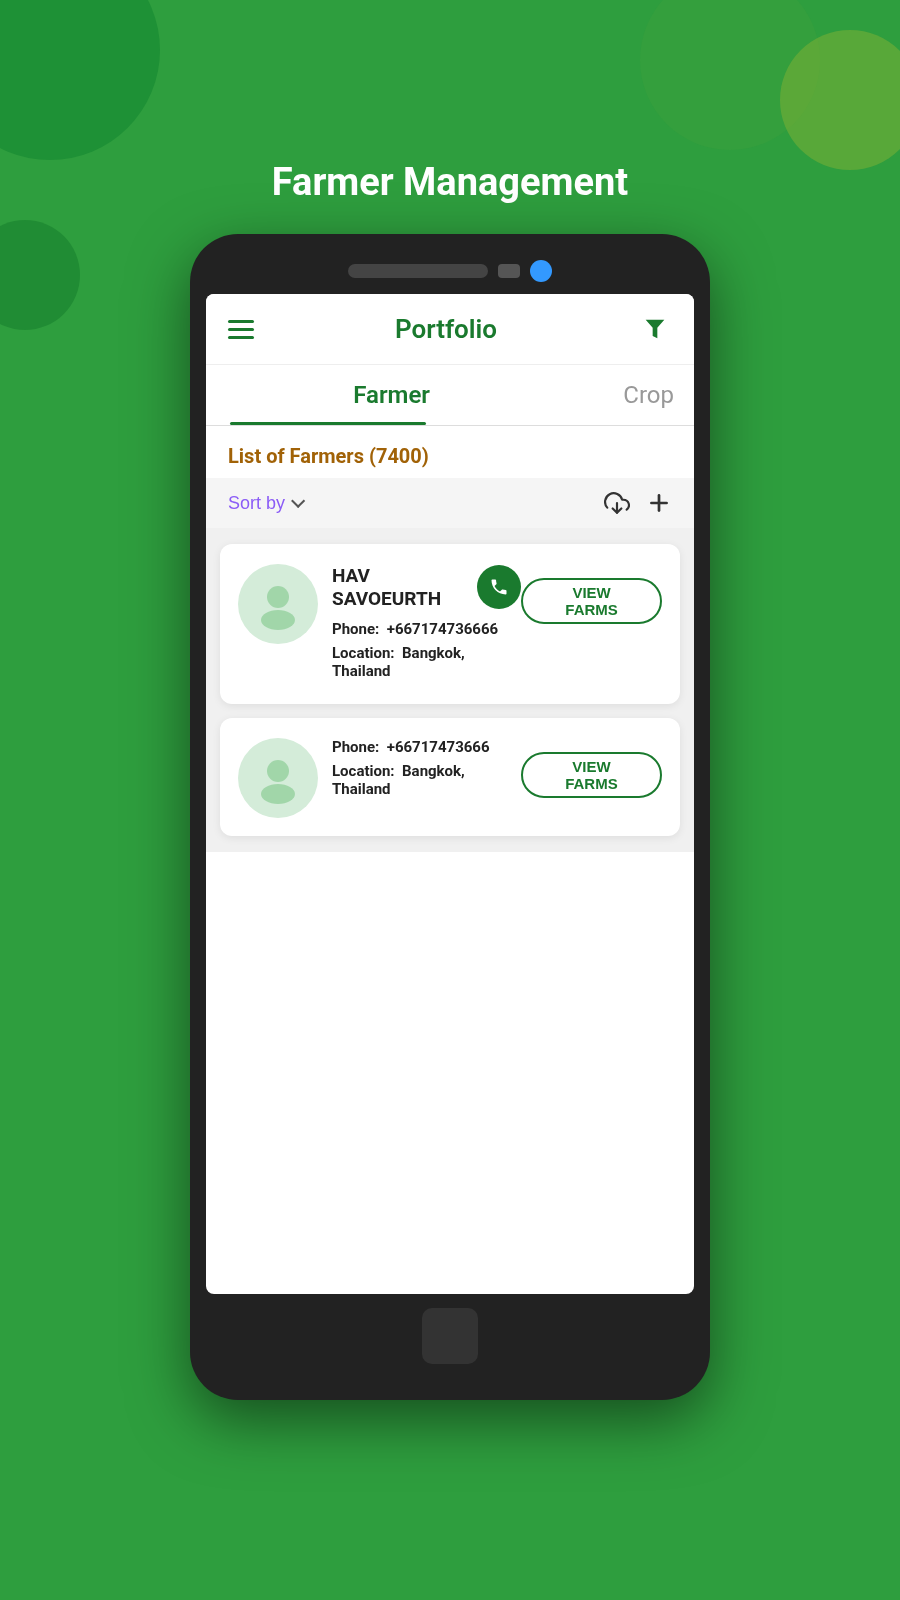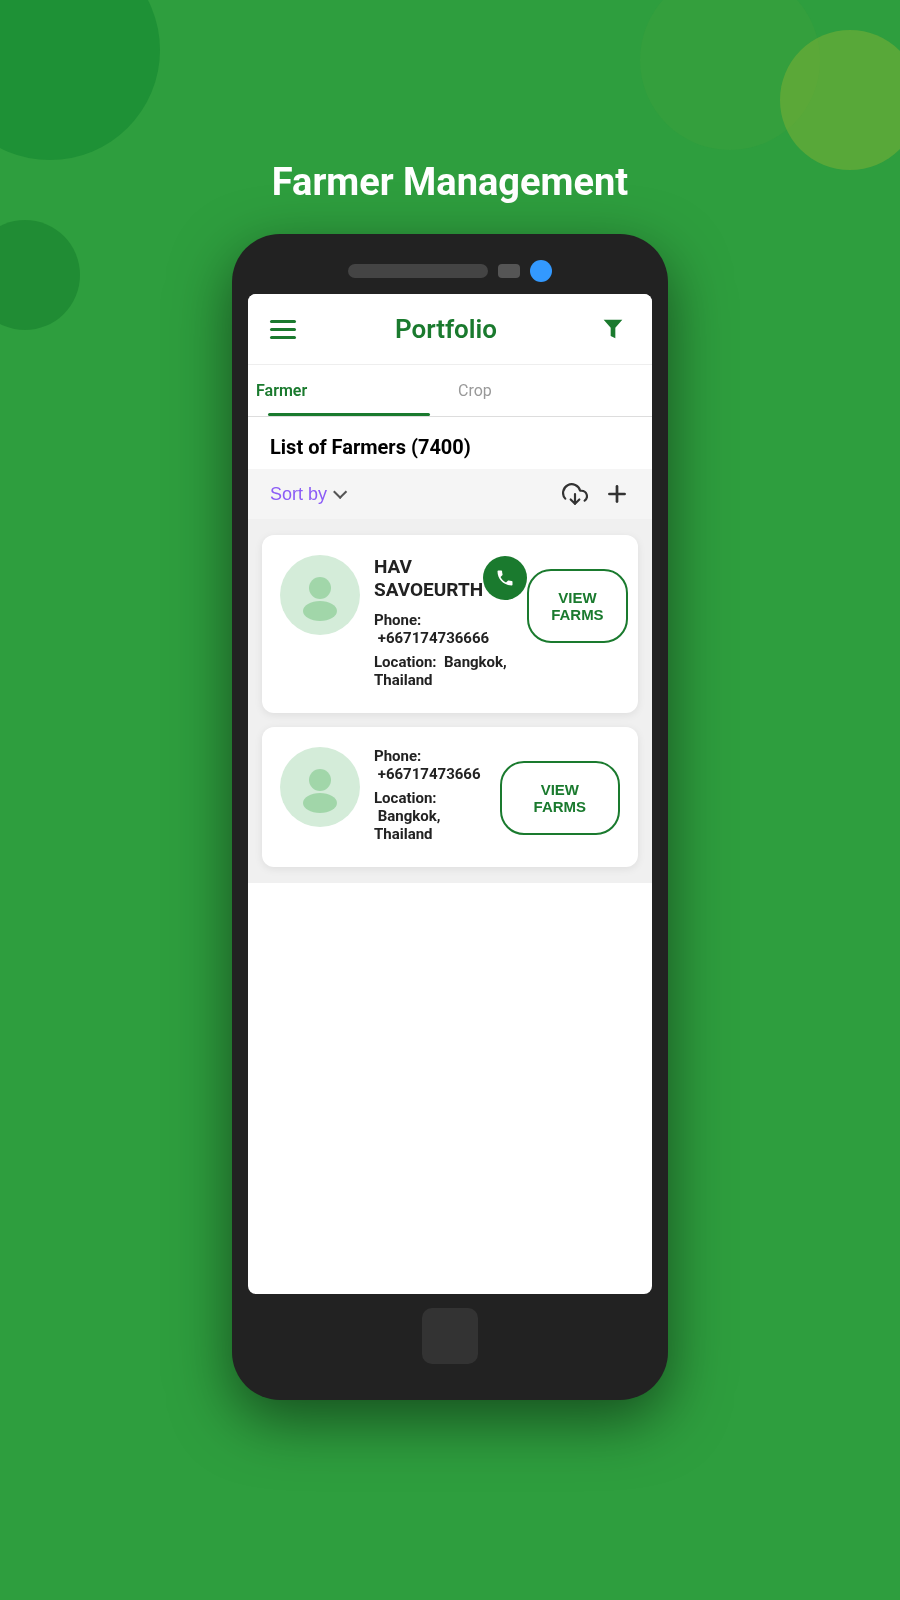--- a/index.html
+++ b/index.html
@@ -34,21 +34,21 @@
       font-size: 38px;
       font-weight: bold;
       margin-top: 160px;
       margin-bottom: 30px;
       z-index: 10;
       text-align: center;
     }
 
     
     .phone-frame {
-      width: 436px;
+      width: 520px;
       background: #222;
       border-radius: 48px;
       padding: 18px 16px 30px 16px;
       box-shadow: 0 20px 60px rgba(0,0,0,0.5);
       z-index: 10;
       position: relative;
     }
 
     
     .phone-top-bar {
@@ -122,23 +122,23 @@
     .filter-svg { fill: #1a7a2e; }
 
     
     .tabs {
       display: flex;
       border-bottom: 1px solid #ddd;
       background: white;
     }
     .tab {
       flex: 1;
-      text-align: left;
-      padding: 16px 8px;
-      font-size: 16px;
+      text-align: right;
+      padding: 16px 20px;
+      font-size: 24px;
       color: #999;
       cursor: pointer;
       position: relative;
     }
     .tab.active {
       color: #1a7a2e;
       font-weight: 600;
     }
     .tab.active::after {
       content: '';
@@ -152,21 +152,21 @@
     }
 
     
     .list-header {
       padding: 18px 22px 10px 22px;
       background: white;
     }
     .list-title {
       font-size: 20px;
       font-weight: bold;
-      color: #000000;
+      color: #a16207;
     }
 
     
     .sort-bar {
       display: flex;
       align-items: center;
       justify-content: space-between;
       padding: 12px 22px;
       background: #f5f5f5;
     }
@@ -263,21 +263,21 @@
       font-weight: bold;
       color: #222;
     }
 
     .view-farms-btn {
       margin-top: 14px;
       border: 2px solid #1a7a2e;
       background: transparent;
       color: #1a7a2e;
       border-radius: 24px;
-      padding: 18px 22px;
+      padding: 4px 22px;
       font-size: 15px;
       font-weight: 600;
       cursor: pointer;
       align-self: flex-start;
     }
 
     
     .phone-bottom {
       display: flex;
       justify-content: center;

